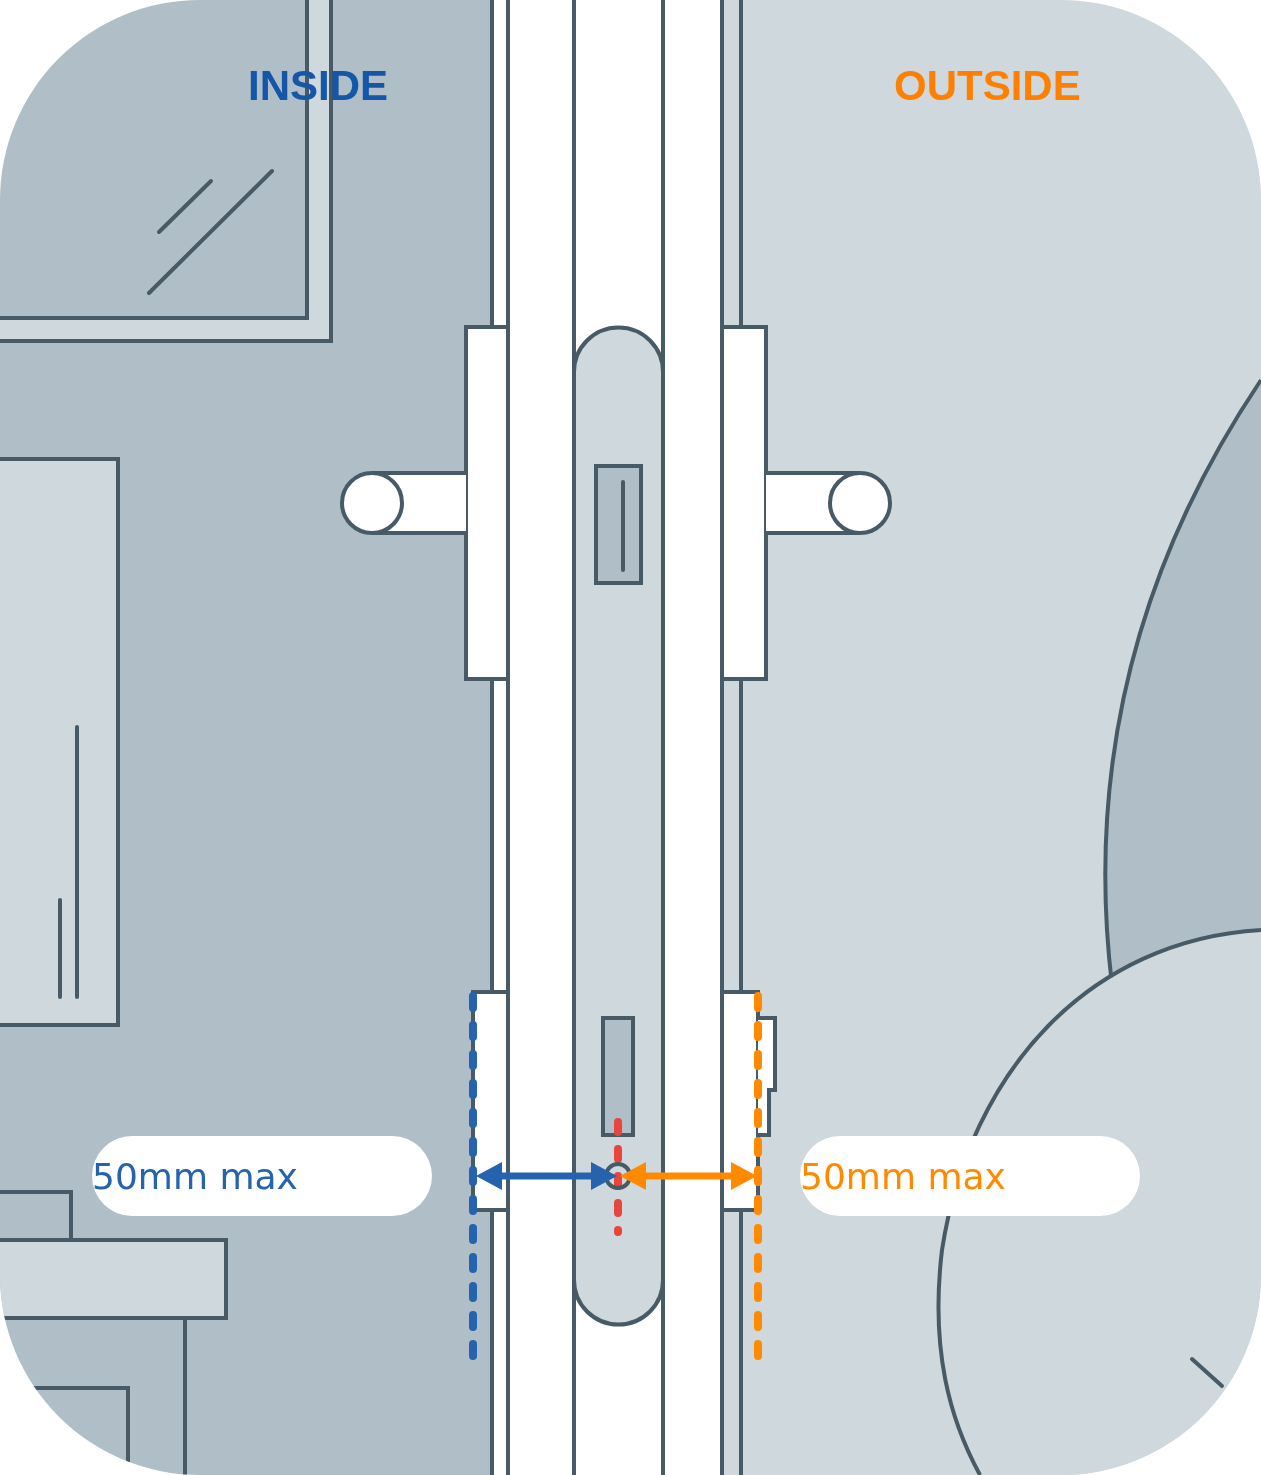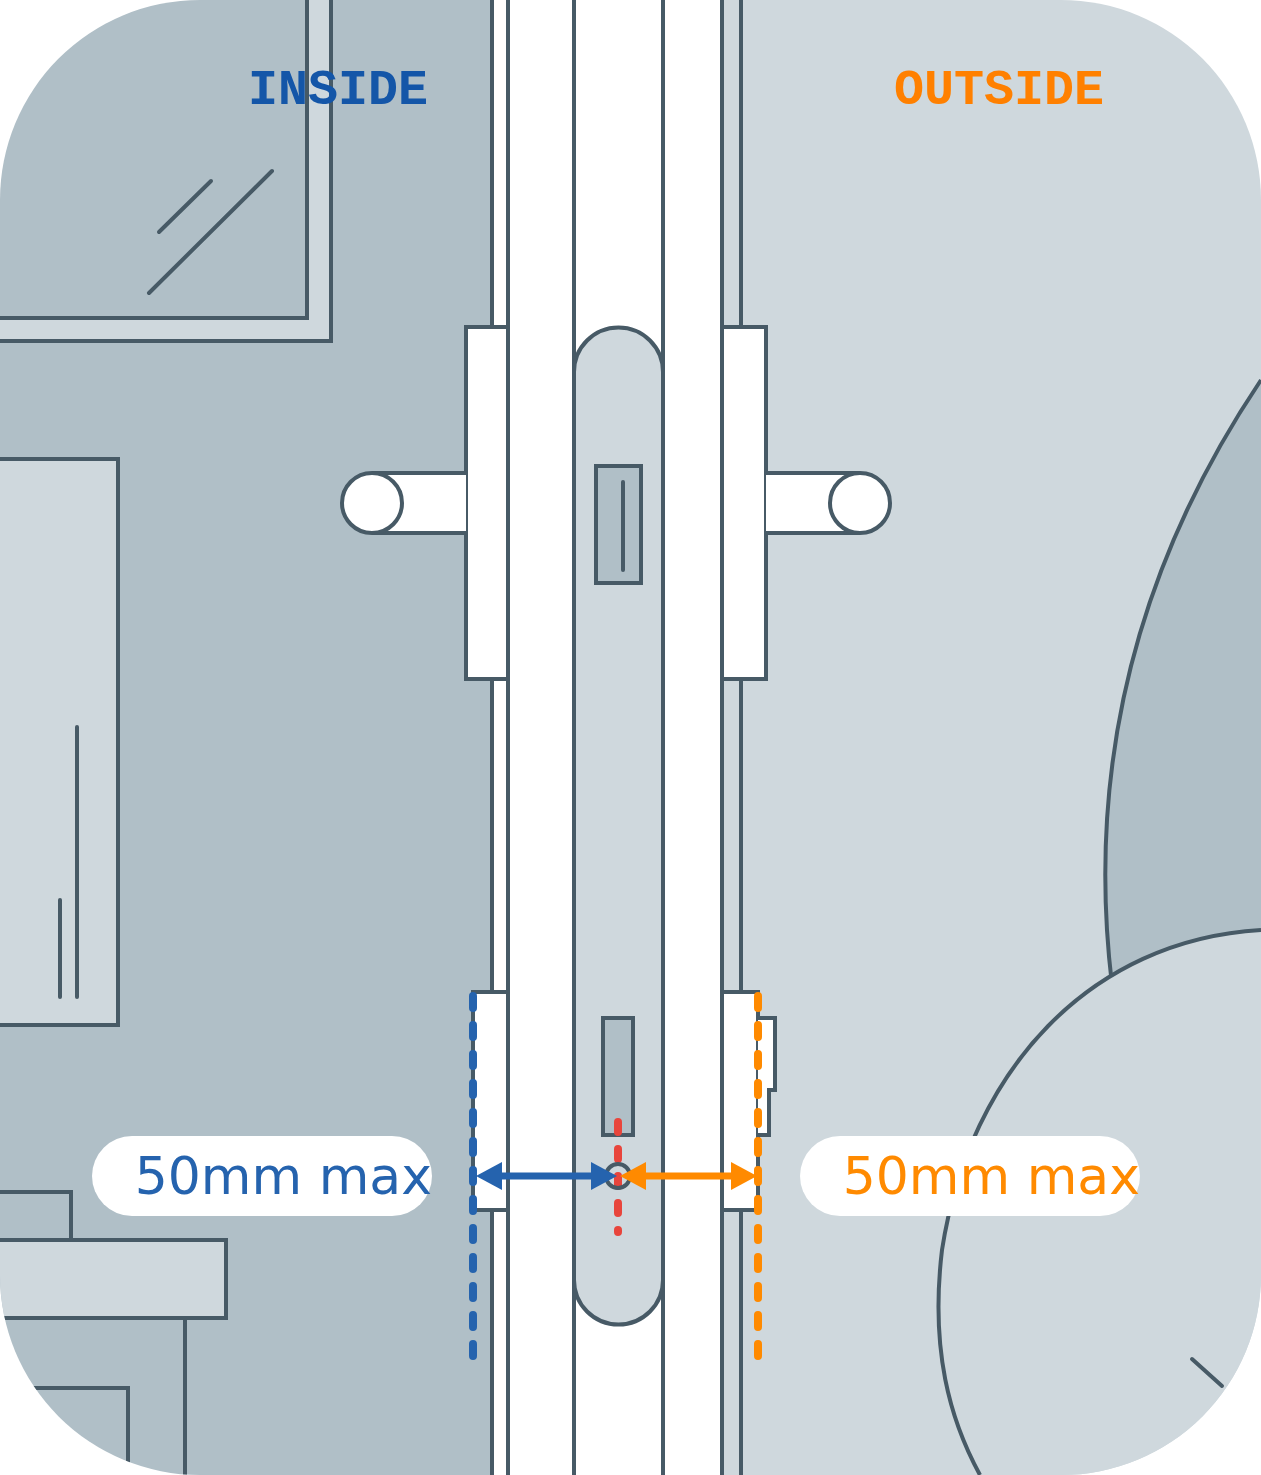--- a/index.html
+++ b/index.html
@@ -1,21 +1,21 @@
 <!DOCTYPE html>
 <html><head>
 <meta charset="utf-8">
 <style>
   html, body { margin:0; padding:0; background:#ffffff; }
   body { width:1261px; height:1475px; overflow:hidden; position:relative; font-family:"DejaVu Sans", sans-serif; }
   #stage { position:absolute; left:0; top:0; width:1261px; height:1475px; }
-  .side-label { position:absolute; font-family:Liberation Mono, monospace; font-weight:bold; font-size:50px; letter-spacing:0px; }
+  .side-label { position:absolute; font-family:Liberation Sans, sans-serif; font-weight:bold; font-size:42px; letter-spacing:0px; }
   #label-inside { left:248px; top:62px; color:#1456a8; }
   #label-outside { left:894px; top:62px; color:#ff8000; }
-  .measure-pill { position:absolute; height:80px; border-radius:40px; background:#ffffff; display:flex; align-items:center; justify-content:flex-end; font-family:"DejaVu Sans", sans-serif; font-size:52px; }
+  .measure-pill { position:absolute; height:80px; border-radius:40px; background:#ffffff; display:flex; align-items:center; justify-content:flex-start; font-family:"DejaVu Sans", sans-serif; font-size:36px; }
   #pill-inside { left:92px; top:1136px; width:340px; color:#2563ae; }
   #pill-outside { left:800px; top:1136px; width:340px; color:#ff8a00; }
 </style>
 </head>
 <body>
 
 <svg id="stage" width="1261" height="1475" viewBox="0 0 1261 1475" xmlns="http://www.w3.org/2000/svg">
   <defs>
     <clipPath id="card">
       <path d="M200 0 H1061 A200 200 0 0 1 1261 200 V1275 A200 200 0 0 1 1061 1475 H200 A200 200 0 0 1 0 1275 V200 A200 200 0 0 1 200 0 Z"></path>

